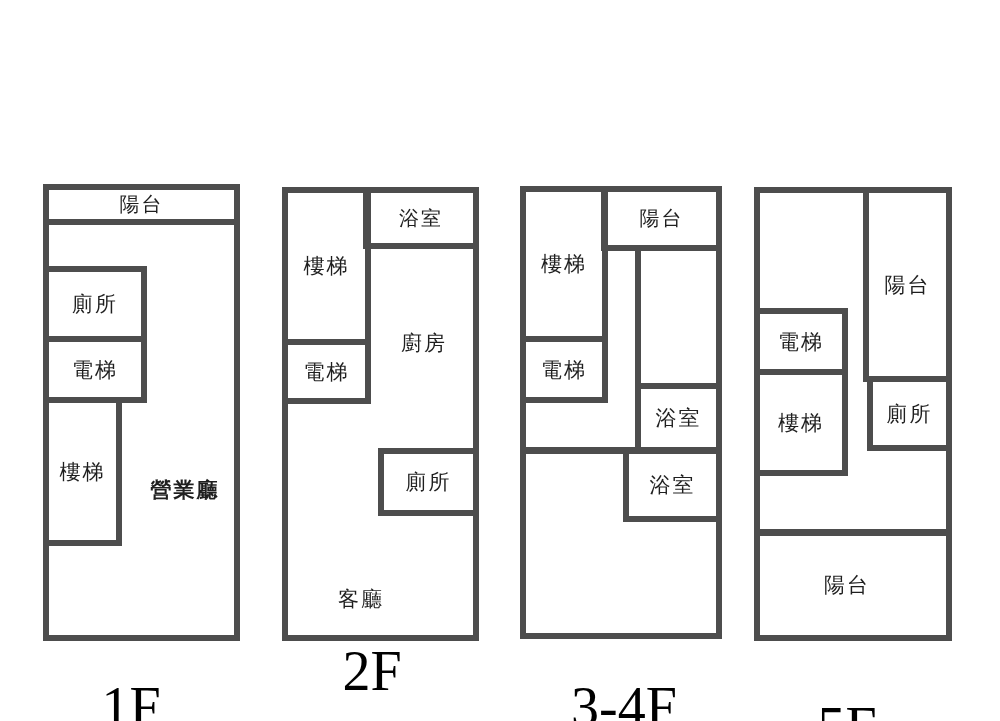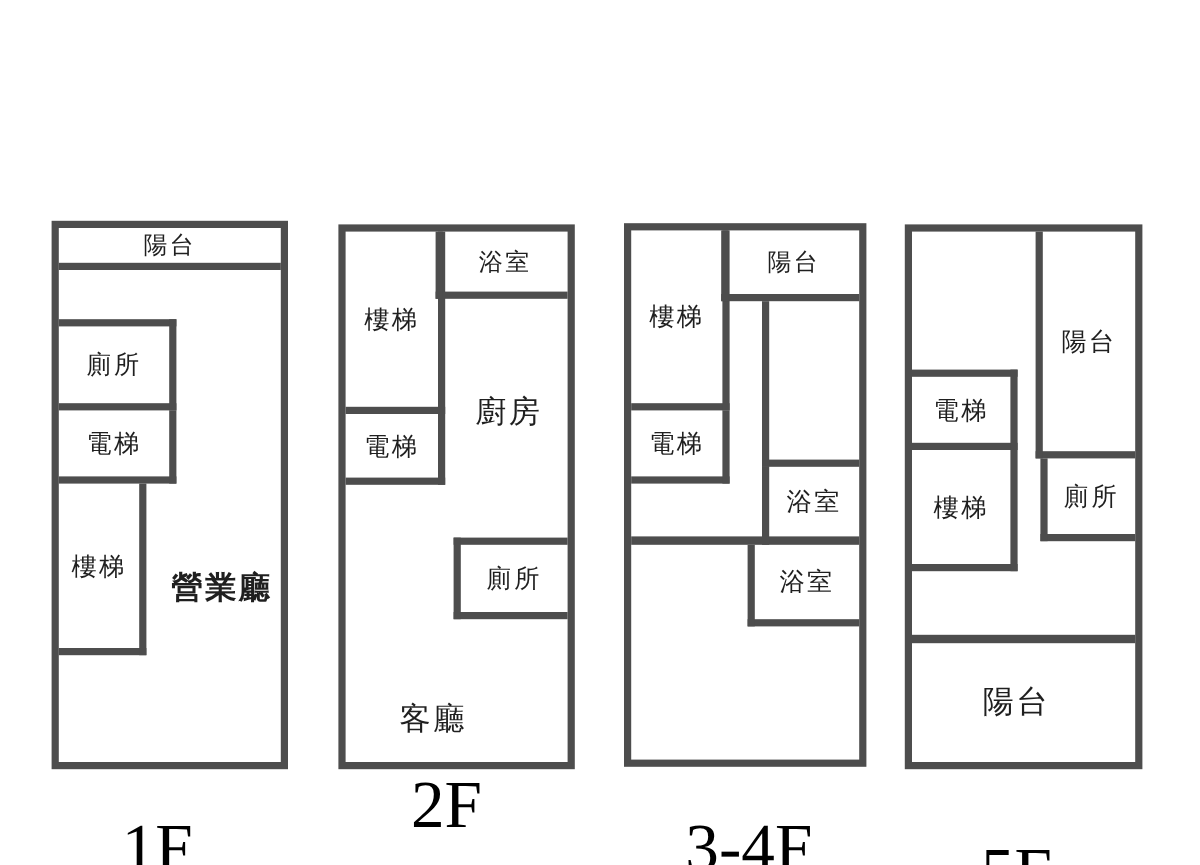--- a/index.html
+++ b/index.html
@@ -30,21 +30,21 @@
     align-items:center;
     justify-content:center;
     font-size:21px;
     letter-spacing:2px;
     white-space:nowrap;
     color:var(--text);
   }
   .open-label{
     position:absolute;
     transform:translate(-50%,-50%);
-    font-size:26px;
+    font-size:21px;
     letter-spacing:2px;
     white-space:nowrap;
     color:var(--text);
   }
   .wall{
     position:absolute;
     background:var(--wall);
   }
   .caption{
     position:absolute;

